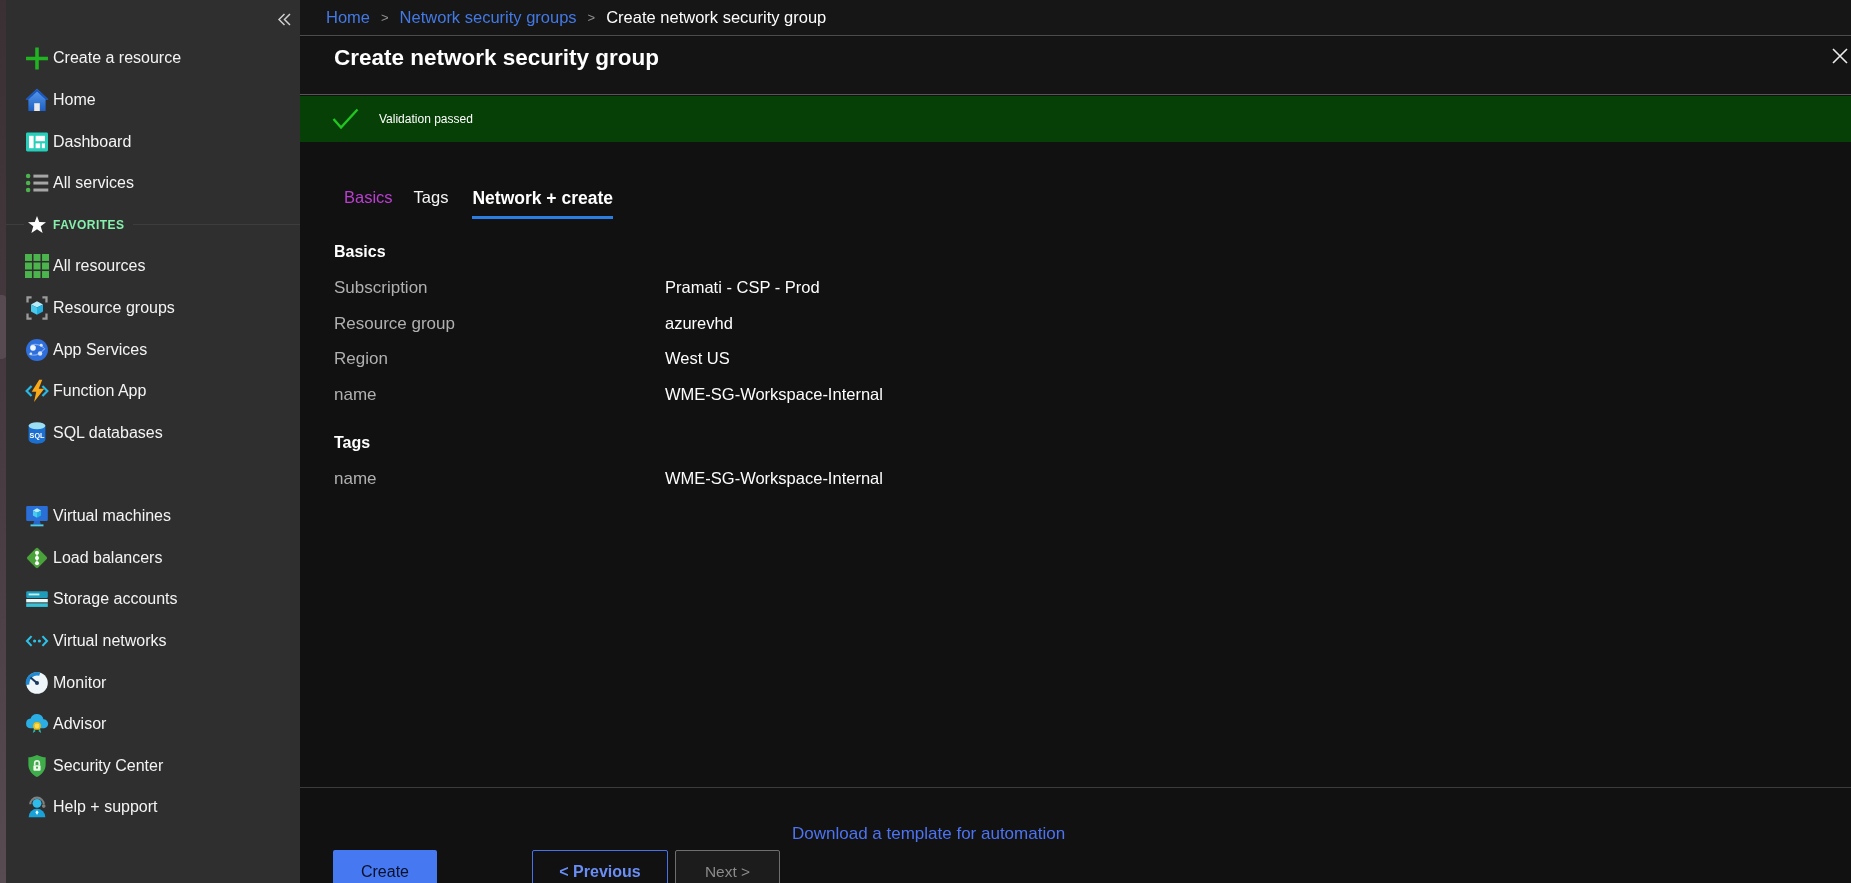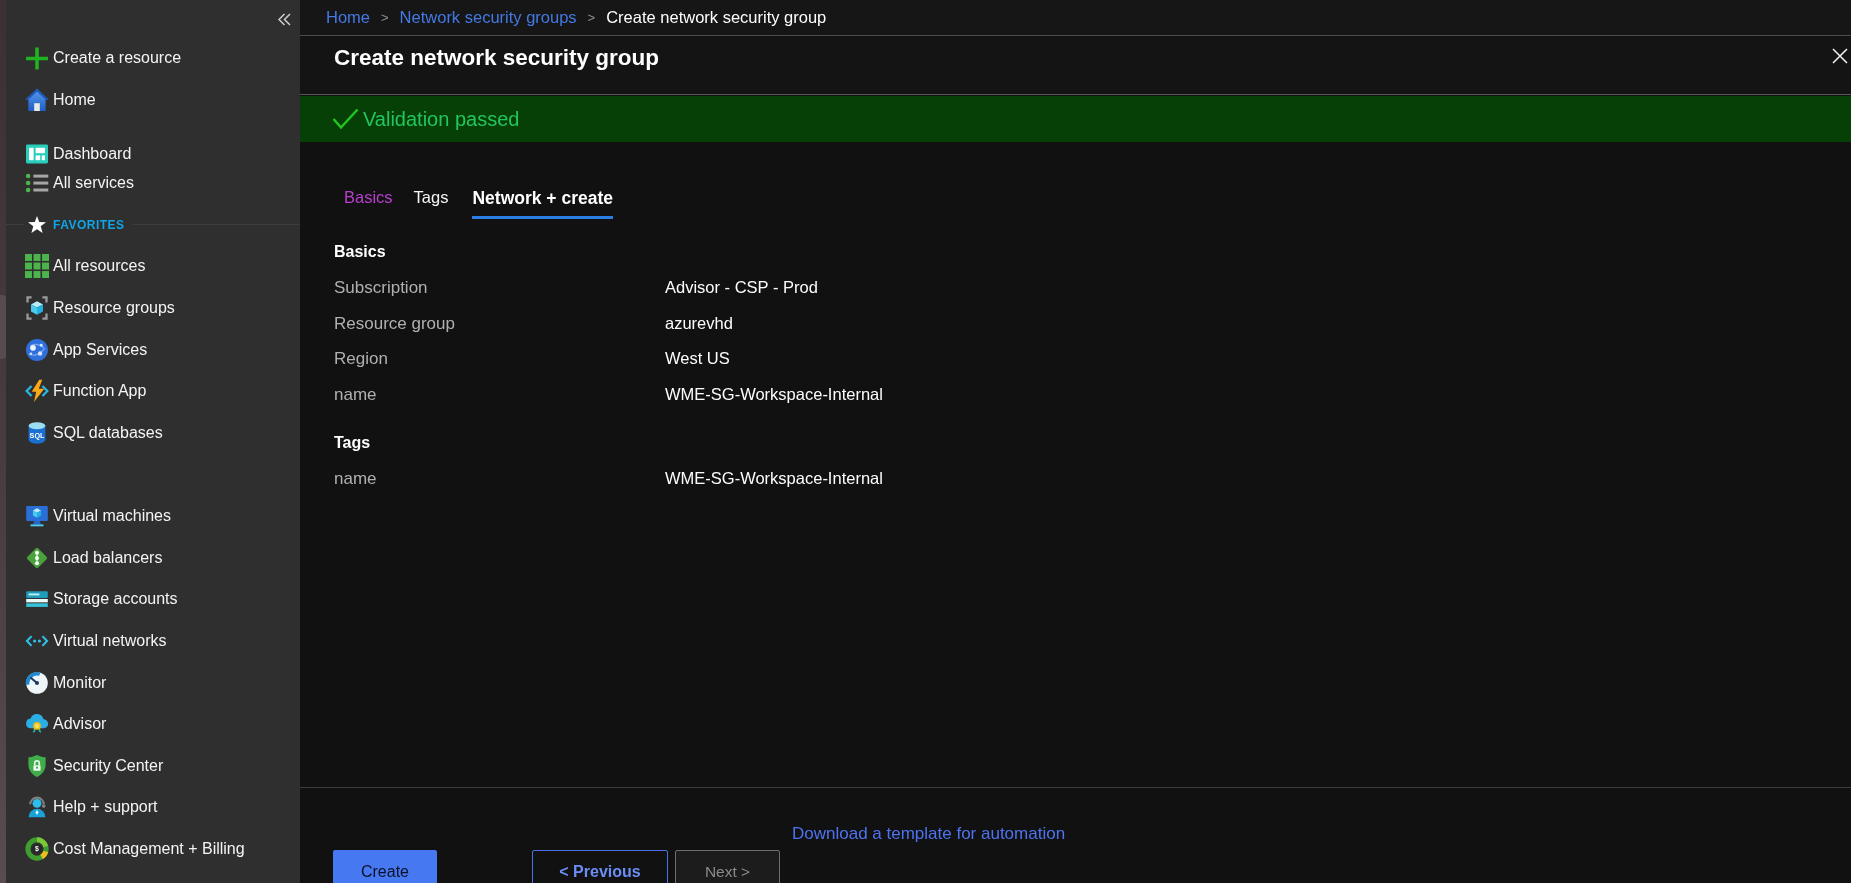--- a/index.html
+++ b/index.html
@@ -5,34 +5,34 @@
 *{margin:0;padding:0;box-sizing:border-box}
 html,body{width:1851px;height:883px;background:#111112;overflow:hidden;font-family:"Liberation Sans",sans-serif}
 .abs{position:absolute}
 
 .strip{position:absolute;left:0;top:0;width:6px;height:883px;background:linear-gradient(#3b3034,#4a3e44 60%,#584c52)}
 .notch{position:absolute;left:0;top:295px;width:7px;height:64px;background:#574b51;border-radius:0 5px 5px 0}
 
 .sidebar{position:absolute;left:6px;top:0;width:294px;height:883px;background:#302f2f}
 .it{position:absolute;left:25px;height:42px;display:flex;align-items:center;color:#f4f4f4;font-size:16px}
 .ic{width:24px;height:42px;display:flex;align-items:center;justify-content:center;margin-right:4px;flex:none}
-.fav{position:absolute;left:25px;height:42px;display:flex;align-items:center;color:#0ea5e9;font-size:12px;font-weight:bold;letter-spacing:.5px}
+.fav{position:absolute;left:25px;height:42px;display:flex;align-items:center;color:#86efac;font-size:12px;font-weight:bold;letter-spacing:.5px}
 .favline{position:absolute;height:1px;background:#3e3d3d;top:224px}
 
 .main{position:absolute;left:300px;top:0;width:1551px;height:883px;background:#111112}
 .crumbbar{position:absolute;left:0;top:0;width:1551px;height:36px;background:#161617;border-bottom:1px solid #4c4c4c;display:flex;align-items:center;padding-left:26px;font-size:16.5px}
 .crumbbar .lnk{color:#4379e4}
 .crumbbar .sep{color:#909090;margin:0 11px;font-size:13px;font-family:"Liberation Sans",sans-serif}
 .crumbbar .cur{color:#fdfdfd}
 .hdr{position:absolute;left:0;top:37px;width:1551px;height:58px;background:#141415;border-bottom:1px solid #565656}
 .hdr .t{position:absolute;left:34px;top:21px;transform:translateY(-50%);color:#fff;font-size:22.5px;font-weight:bold}
 .hdr .x{position:absolute;left:1531px;top:10px}
 .banner{position:absolute;left:0;top:96px;width:1551px;height:46px;background:#064006;display:flex;align-items:center}
 .banner svg{margin-left:32px}
-.banner .bt{color:#22c55e;font-size:20px;margin-left:4px}
+.banner .bt{color:#ffffff;font-size:12px;margin-left:20px}
 
 .tabs{position:absolute;left:44px;top:188px;display:flex;align-items:flex-start}
 .tab{font-size:16.5px}
 .tb1{color:#ba3fd0}
 .tb2{color:#f5f5f5;margin-left:21px}
 .tb3{color:#fff;font-weight:bold;margin-left:24px;font-size:17.5px;border-bottom:3px solid #2a7de2;padding-bottom:7px}
 
 .sech{position:absolute;left:34px;color:#fff;font-size:16px;font-weight:bold}
 .lbl{position:absolute;left:34px;color:#b0b0b0;font-size:17px}
 .val{position:absolute;left:365px;color:#fdfdfd;font-size:16.5px}
@@ -67,21 +67,21 @@
             <linearGradient id="hg" x1="0" y1="0" x2="0" y2="1">
               <stop offset="0" stop-color="#5b9cee"></stop>
               <stop offset="1" stop-color="#1d5fc4"></stop>
             </linearGradient>
           </defs>
           <path d="M12 .8 L23.4 11.6 L20.6 11.6 L20.6 23 L3.4 23 L3.4 11.6 L.6 11.6 Z" fill="url(#hg)"></path>
           <path d="M12 .8 L23.4 11.6 L20.6 11.6 L12 3.6 L3.4 11.6 L.6 11.6 Z" fill="#1a55bb"></path>
           <rect x="9.2" y="15.2" width="5.6" height="7.8" fill="#e9e9e9"></rect>
         </svg>
       </span>Home</div>
-<div class="it" style="top:133px"><span class="ic">
+<div class="it" style="top:121px"><span class="ic">
         <svg width="24" height="24" viewBox="0 0 24 24">
           <rect x="1" y="2.6" width="22" height="18.8" rx="1.4" fill="#27cfbb"></rect>
           <rect x="4" y="5.8" width="4.6" height="12.4" fill="#fff"></rect>
           <rect x="10.6" y="5.8" width="9.4" height="5.4" fill="#fff"></rect>
           <rect x="10.6" y="13.4" width="4.6" height="4.8" fill="#fff"></rect>
           <rect x="16.8" y="13.4" width="3.2" height="4.8" fill="#fff"></rect>
         </svg>
       </span>Dashboard</div>
 <div class="it" style="top:162px"><span class="ic">
         <svg width="24" height="24" viewBox="0 0 20 20">
@@ -214,29 +214,20 @@
       </span>Security Center</div>
 <div class="it" style="top:786px"><span class="ic">
         <svg width="24" height="24" viewBox="0 0 21 21">
           <path d="M4.6 8.2 A5.9 5.9 0 0 1 16.4 8.2" stroke="#808080" stroke-width="1.8" fill="none"></path>
           <circle cx="16.4" cy="9.7" r="1.6" fill="#808080"></circle>
           <circle cx="10.5" cy="7.3" r="3.9" fill="#2ebcea"></circle>
           <path d="M3.2 19.4 a7.3 7.3 0 0 1 14.6 0 Z" fill="#18a2d8"></path>
           <path d="M10.5 13.4 L9.1 15.2 L10.5 17.4 L11.9 15.2 Z" fill="#eafaff"></path>
         </svg>
       </span>Help + support</div>
-<div class="it" style="top:828px"><span class="ic">
-        <svg width="24" height="24" viewBox="0 0 21 21">
-          <circle cx="10.5" cy="10.5" r="8" fill="none" stroke="#3f9e2f" stroke-width="4.4"></circle>
-          <path d="M10.5 2.5 A8 8 0 0 1 18.2 8.3" fill="none" stroke="#7cc837" stroke-width="4.4"></path>
-          <path d="M18.2 12.7 A8 8 0 0 1 14.5 17.4" fill="none" stroke="#edbd20" stroke-width="4.4"></path>
-          <circle cx="10.5" cy="10.5" r="4.2" fill="#262626"></circle>
-          <text x="10.5" y="12.6" font-size="6" fill="#fff" text-anchor="middle" font-weight="bold" font-family="Liberation Sans">$</text>
-        </svg>
-      </span>Cost Management + Billing</div>
 </div>
 <div class="main">
   <div class="crumbbar">
       <span class="lnk">Home</span>
       <span class="sep">&gt;</span>
       <span class="lnk">Network security groups</span>
       <span class="sep">&gt;</span>
       <span class="cur">Create network security group</span>
     </div>
   <div class="hdr">
@@ -251,21 +242,21 @@
       </svg>
     <span class="bt">Validation passed</span>
   </div>
   <div class="tabs">
     <div class="tab tb1">Basics</div>
     <div class="tab tb2">Tags</div>
     <div class="tab tb3">Network + create</div>
   </div>
   <div class="sech" style="top:243px">Basics</div>
   <div class="lbl" style="top:278px">Subscription</div>
-    <div class="val" style="top:278px">Advisor - CSP - Prod</div>
+    <div class="val" style="top:278px">Pramati - CSP - Prod</div>
   <div class="lbl" style="top:314px">Resource group</div>
     <div class="val" style="top:314px">azurevhd</div>
   <div class="lbl" style="top:349px">Region</div>
     <div class="val" style="top:349px">West US</div>
   <div class="lbl" style="top:385px">name</div>
     <div class="val" style="top:385px">WME-SG-Workspace-Internal</div>
   <div class="sech" style="top:434px">Tags</div>
   <div class="lbl" style="top:469px">name</div>
     <div class="val" style="top:469px">WME-SG-Workspace-Internal</div>
   <div class="fline"></div>

